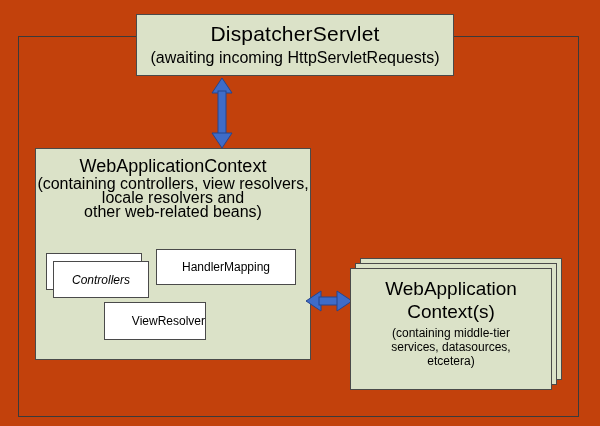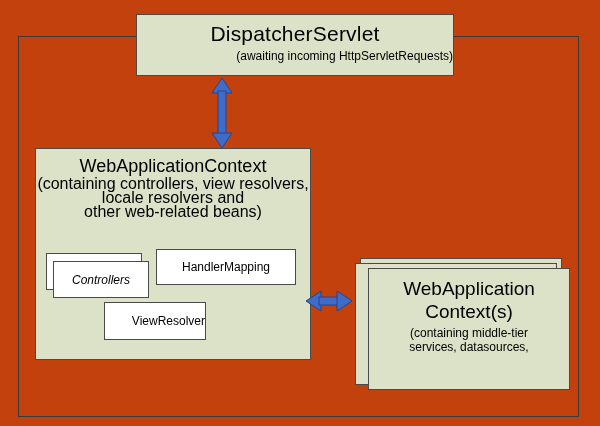--- a/index.html
+++ b/index.html
@@ -3,27 +3,27 @@
 <meta charset="utf-8">
 <style>
   html,body { margin:0; padding:0; background:#ffffff; font-family:"Liberation Sans", sans-serif; color:#000; }
   .canvas { position:relative; width:600px; height:426px; background:#c2410c; overflow:hidden; }
   .frame { position:absolute; left:18px; top:36px; width:561px; height:381px; border:1px solid #3a3a3a; box-sizing:border-box; }
   .node { position:absolute; background:#dbe2c8; border:1px solid #4a4a4a; box-sizing:border-box; text-align:center; }
   .whitebox { position:absolute; background:#ffffff; border:1px solid #4a4a4a; box-sizing:border-box; text-align:center; font-size:12px; }
   .whitebox .lbl { position:absolute; left:0; right:0; top:50%; transform:translateY(-50%); }
   .dispatcher { left:136px; top:14px; width:318px; height:62px; }
   .dispatcher .title { font-size:21px; padding-top:7px; letter-spacing:0.2px; }
-  .dispatcher .sub { font-size:12px; padding-top:3px;text-align:right; }
+  .dispatcher .sub { font-size:16px; padding-top:3px; }
   .wac { left:35px; top:148px; width:276px; height:212px; }
   .wac .title { font-size:18px; padding-top:7px; }
   .wac .sub { font-size:16px; line-height:14px; }
   .wac .sub:first-of-type { padding-top:2px; }
   .remote-back { position:absolute; background:#dbe2c8; border:1px solid #4a4a4a; box-sizing:border-box; }
-  .remote { left:368px; top:268px; width:202px; height:122px; }
+  .remote { left:350px; top:268px; width:202px; height:122px; }
   .remote .title { font-size:19px; line-height:23px; padding-top:8px; }
   .remote .sub { font-size:12px; line-height:14px; }
   .remote .sub.first { padding-top:3px; }
   svg.arrow { position:absolute; }
 </style>
 </head>
 <body>
 
 <div class="canvas">
 
@@ -66,15 +66,16 @@
     <polygon points="46,13 31,3 31,23" fill="#3f6cc8" stroke="#26458c" stroke-width="1"></polygon>
   </svg>
 
   <div class="remote-back" style="left:360px; top:258px; width:202px; height:122px;"></div>
   <div class="remote-back" style="left:355px; top:263px; width:202px; height:122px;"></div>
   <div class="node remote">
     <div class="title">WebApplication</div>
     <div class="title" style="padding-top:0;">Context(s)</div>
     <div class="sub first">(containing middle-tier</div>
     <div class="sub">services, datasources,</div>
+    <div class="sub">etcetera)</div>
   </div>
 
 </div>
 
 </body></html>

